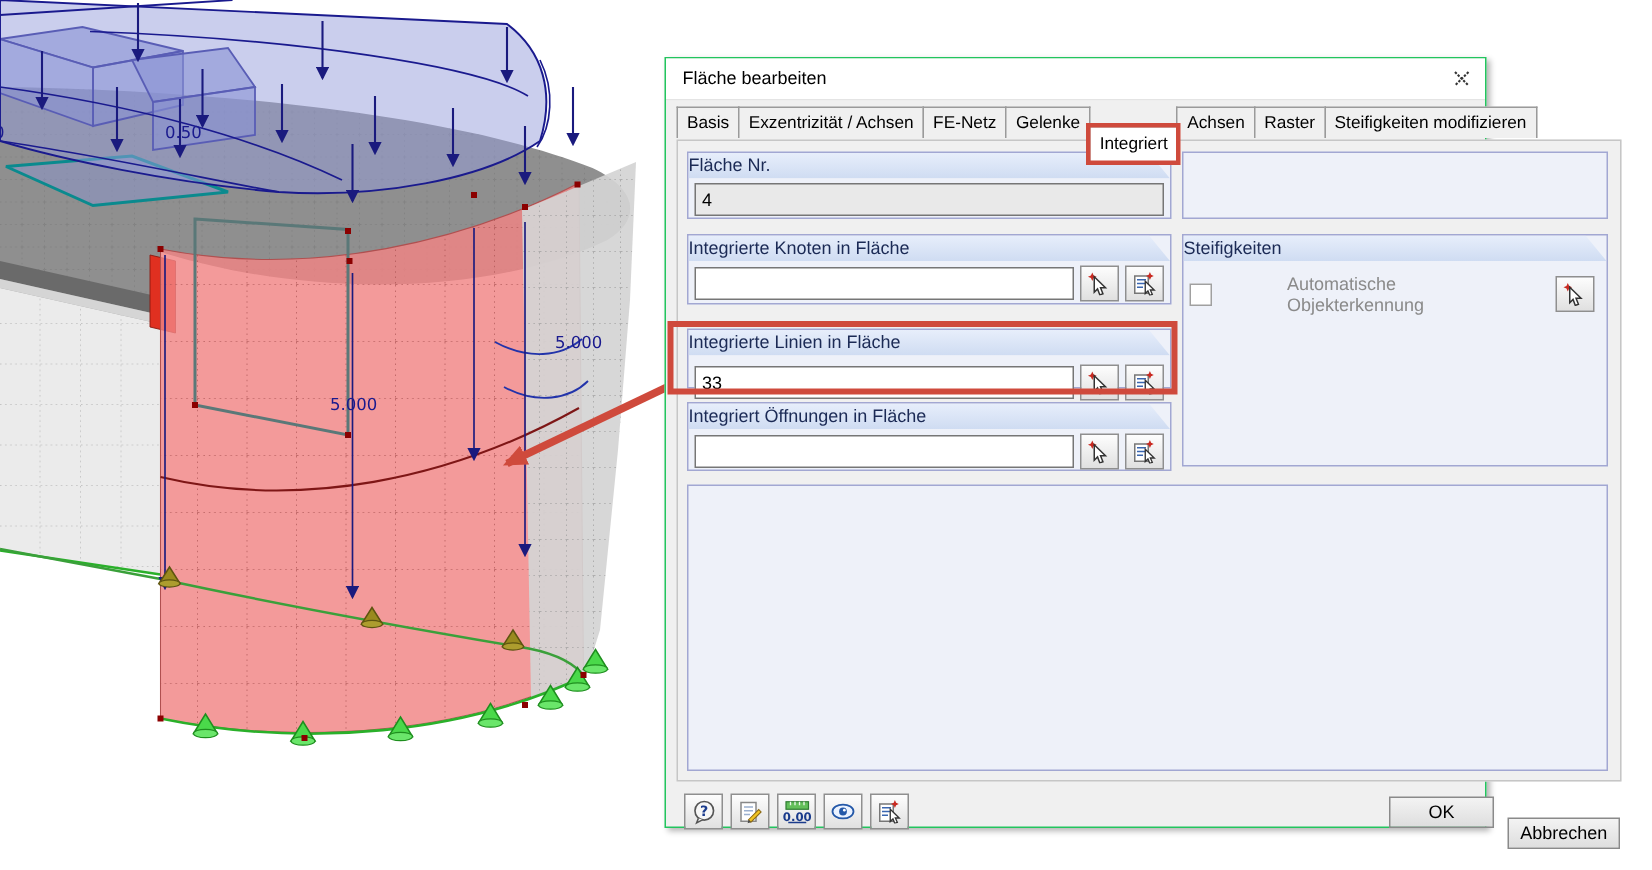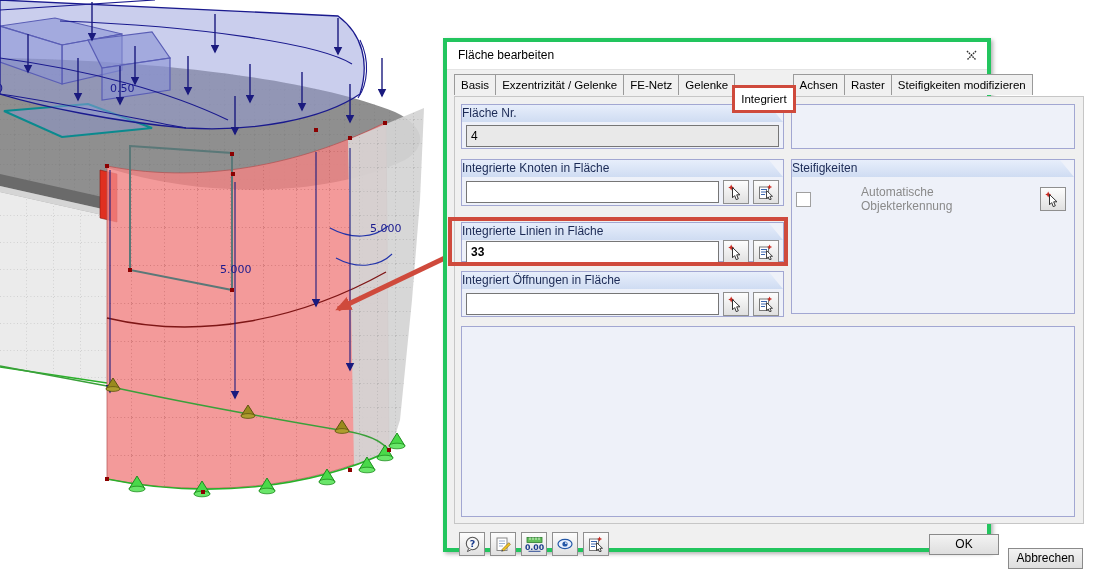--- a/index.html
+++ b/index.html
@@ -2,21 +2,21 @@
 <html><head>
 <meta charset="utf-8">
 <style>
   html,body{margin:0;padding:0;background:#fff;}
   #canvas{position:relative;width:1101px;height:580px;overflow:hidden;background:#fff;
           font-family:"Liberation Sans",sans-serif;}
   
   #model{position:absolute;left:0;top:0;}
   
   #dialog{position:absolute;left:443px;top:38px;width:548px;height:514px;background:#f0f0f0;
-          border:4px solid #22c55e;box-shadow:2px 2px 4px rgba(0,0,0,.30);box-sizing:border-box;font-size:12px;color:#000;}
+          border:1px solid #22c55e;box-shadow:2px 2px 4px rgba(0,0,0,.30);box-sizing:border-box;font-size:12px;color:#000;}
   #titlebar{position:absolute;left:0;top:0;right:0;height:27px;background:#ffffff;border-bottom:1px solid #e4e4e4;}
   #titletext{position:absolute;left:11px;top:6px;font-size:12px;color:#000;}
   #closebtn{position:absolute;right:6px;top:4px;width:20px;height:19px;display:flex;align-items:center;justify-content:center;cursor:pointer;}
   
   #tabs{position:absolute;left:7px;top:31px;right:7px;height:23px;display:flex;align-items:center;}
   .tab{height:20px;line-height:20px;padding:0 6px;font-size:11.5px;background:#f0f0f0;border:1px solid #9a9a9a;
        border-bottom:none;margin-right:-1px;white-space:nowrap;color:#000;position:relative;}
   .tab.active{background:#fff;height:23px;line-height:23px;z-index:3;outline:3px solid #cf4a3c;outline-offset:-1px;margin-top:29px;}
   #tabpage{position:absolute;left:7px;top:54px;width:630px;height:428px;border:1px solid #c6c6c6;background:#f0f0f0;box-sizing:border-box;}
   
@@ -196,21 +196,21 @@
     <span id="titletext">Fläche bearbeiten</span>
     <span id="closebtn">
       <svg width="11" height="11" viewBox="0 0 11 11">
         <path d="M1,1 L10,10 M10,1 L1,10" stroke="#333" stroke-width="1.4" stroke-dasharray="1.6,1"></path>
       </svg>
     </span>
   </div>
 
   <div id="tabs">
     <div class="tab">Basis</div>
-    <div class="tab">Exzentrizität / Gelenke</div>
+    <div class="tab">Exzentrizität / Achsen</div>
     <div class="tab">FE-Netz</div>
     <div class="tab">Gelenke</div>
     <div class="tab active">Integriert</div>
     <div class="tab">Achsen</div>
     <div class="tab">Raster</div>
     <div class="tab">Steifigkeiten modifizieren</div>
   </div>
 
   <div id="tabpage"></div>
 
@@ -262,21 +262,21 @@
           <path d="M3,5.5 h6 M3,8 h6 M3,10.5 h4" stroke="#3a66b0" stroke-width="1" fill="none"></path>
           <path d="M11.6,0.4 L12.4,2.2 L14.2,3 L12.4,3.8 L11.6,5.6 L10.8,3.8 L9,3 L10.8,2.2 Z" fill="#c92a21"></path>
           <path d="M8.5,6.5 L14.5,12.3 H11.9 L13.2,15.2 L11.5,15.9 L10.3,12.9 L8.5,14.7 Z" fill="#fff" stroke="#333" stroke-width="0.9"></path>
         </svg>
       </div>
     </div>
   </div>
 
   <div class="group" style="left:14px;top:180px;width:323px;height:40px;">
     <div class="ghead">Integrierte Linien in Fläche</div>
-    <div class="grow" style="padding-top:0;font-weight:bold;">
+    <div class="grow" style="padding-top:6px;">
       <div class="tfield" style="width:245px;">33</div>
       <div class="iconbtn">
         <svg width="16" height="16" viewBox="0 0 16 16">
           <path d="M3.2,0.6 L4.1,2.6 L6.1,3.5 L4.1,4.4 L3.2,6.4 L2.3,4.4 L0.3,3.5 L2.3,2.6 Z" fill="#c92a21"></path>
           <path d="M4.5,3.5 L12,10.8 H8.7 L10.3,14.8 L8.2,15.6 L6.7,11.6 L4.5,13.8 Z" fill="#fff" stroke="#333" stroke-width="1"></path>
         </svg>
       </div>
       <div class="iconbtn">
         <svg width="17" height="16" viewBox="0 0 17 16">
           <rect x="1.5" y="3" width="9" height="11.5" fill="#fff" stroke="#777"></rect>

